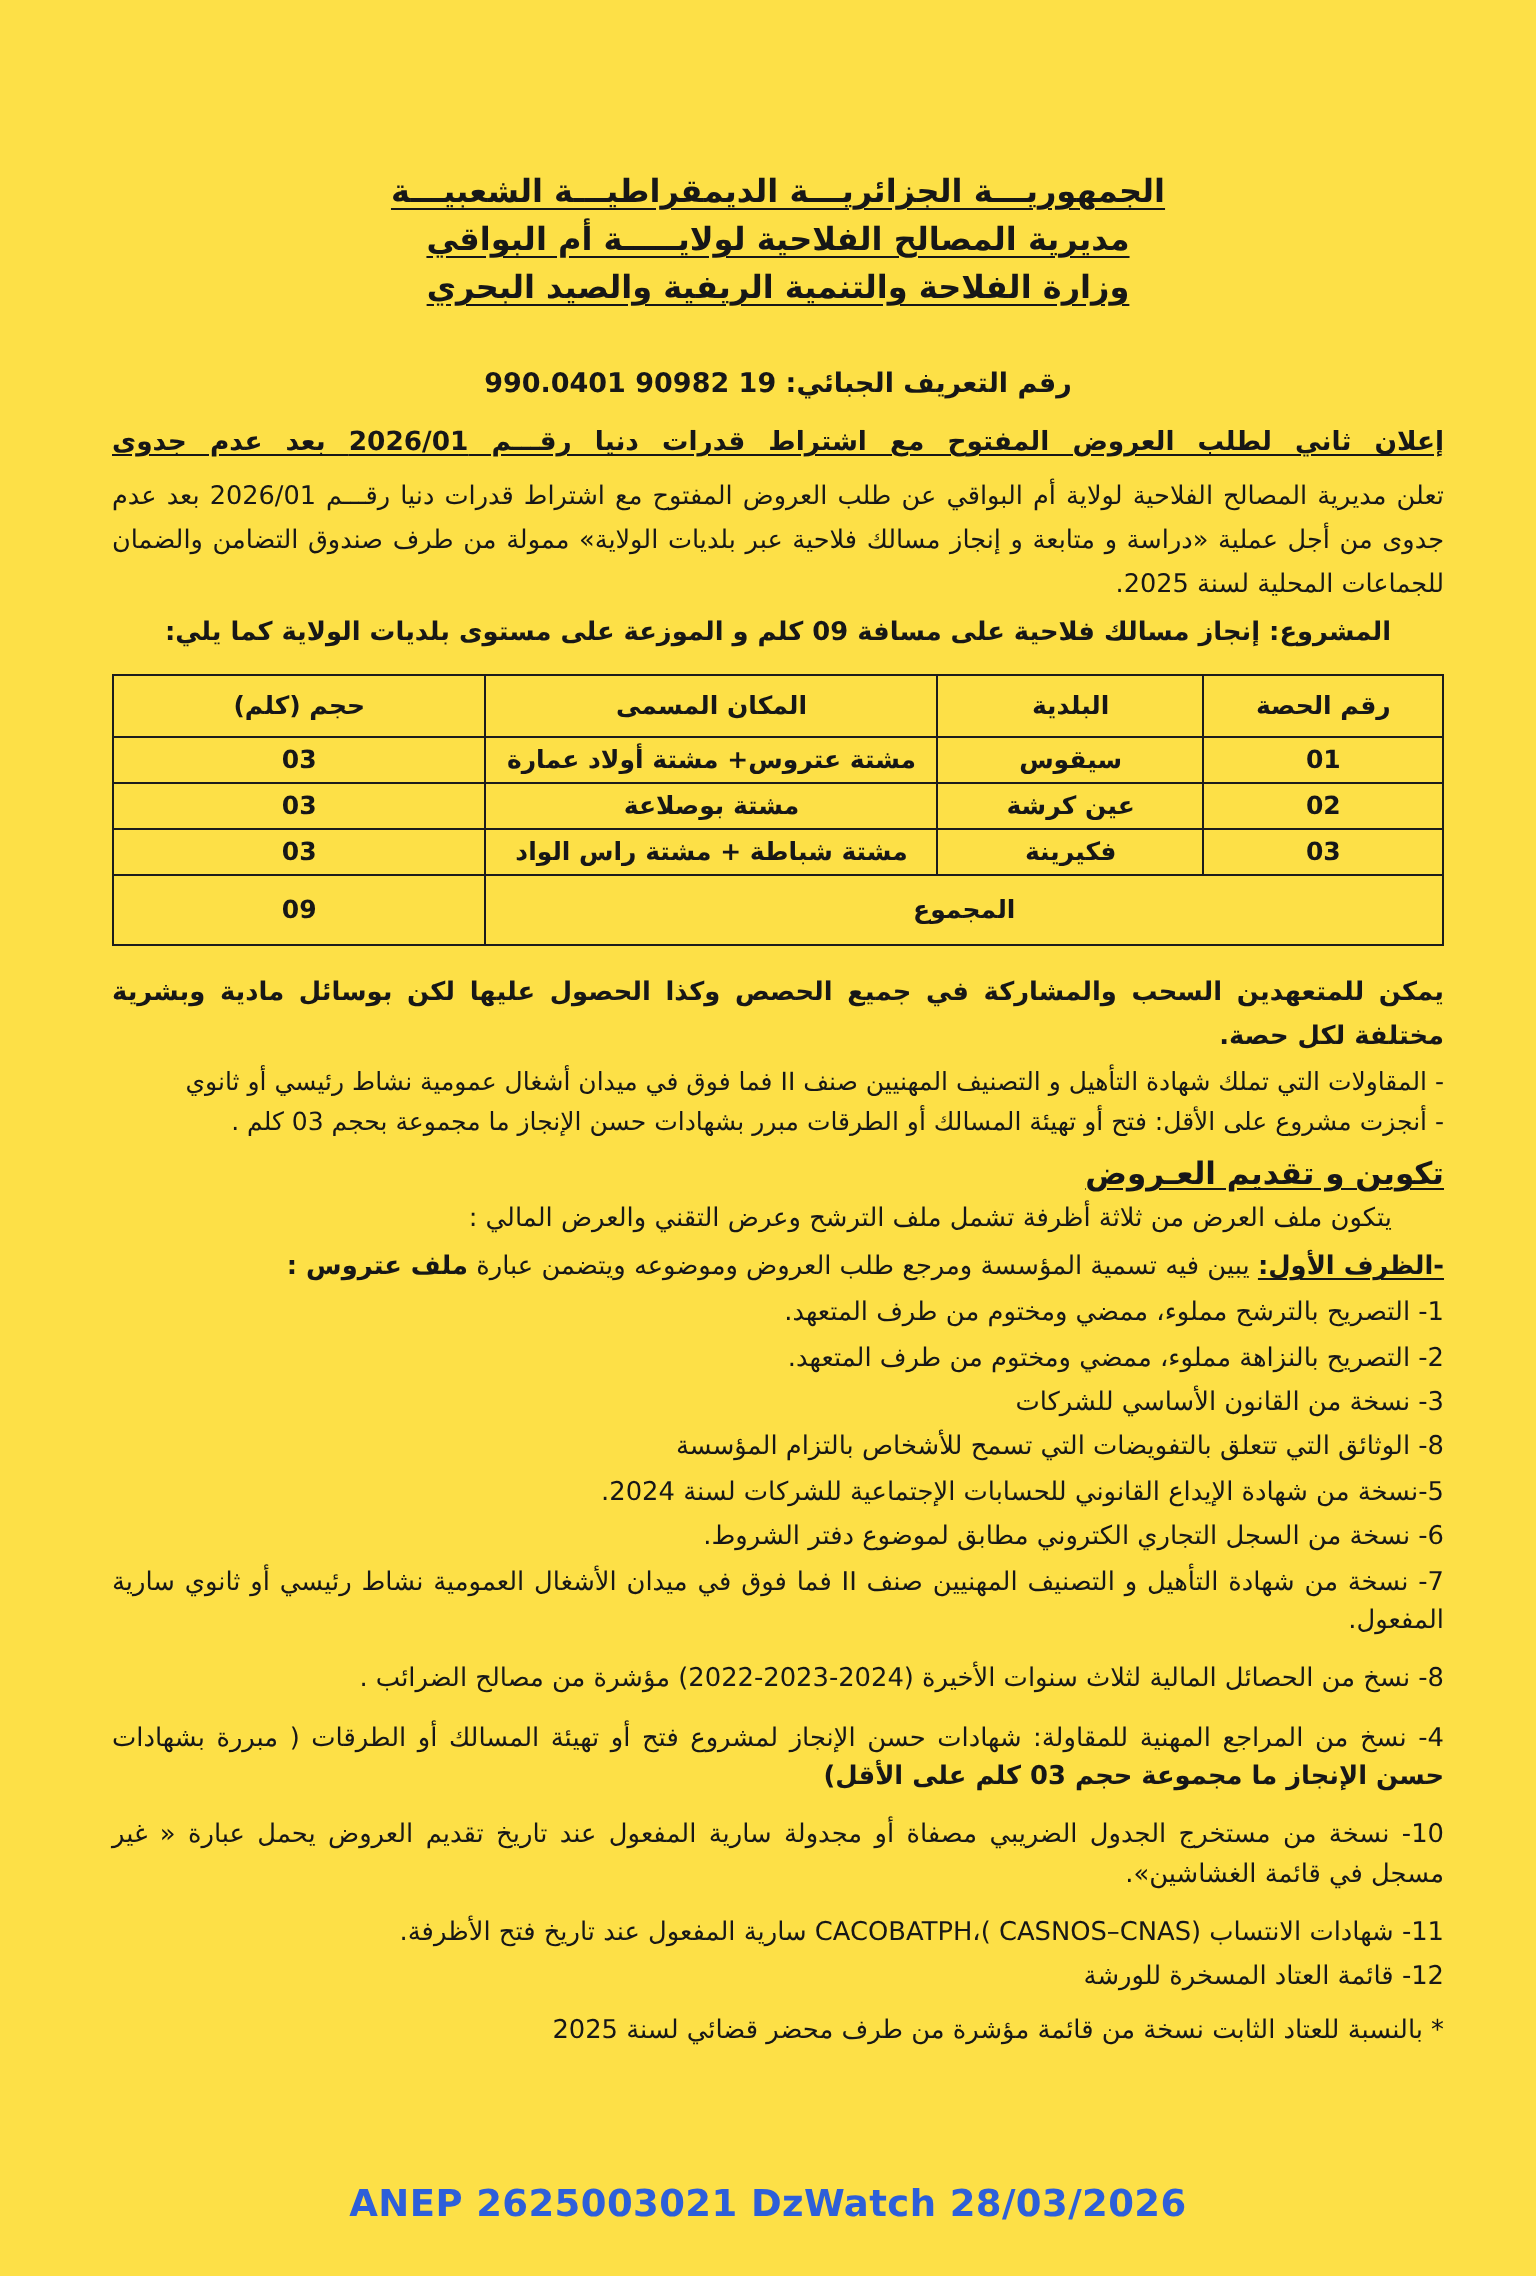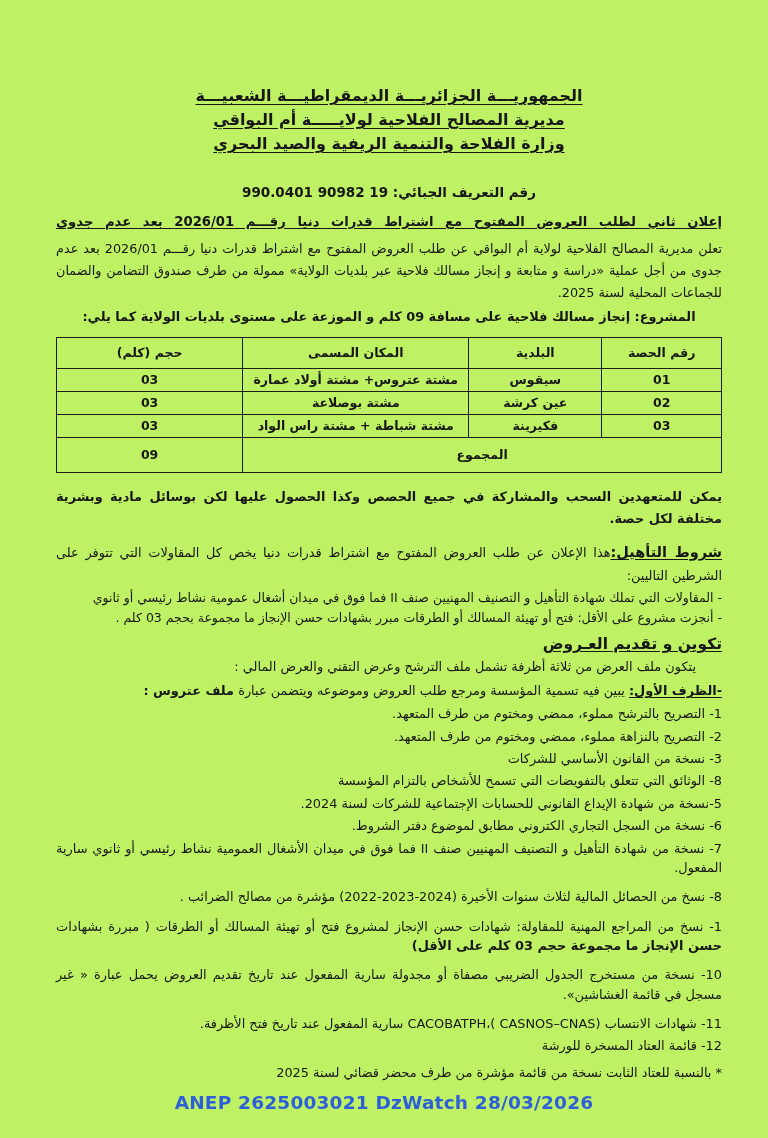--- a/index.html
+++ b/index.html
@@ -1,17 +1,17 @@
 <!DOCTYPE html>
 <html lang="ar"><head>
 <meta charset="utf-8">
 <style>
   html,body{margin:0;padding:0;background:#ffffff;}
   .page{
-    position:relative;width:768px;height:1138px;margin:0 auto;background:#bef264;
+    position:relative;width:768px;height:1138px;margin:0 auto;background:#fde047;
     box-sizing:border-box;padding:84px 46px 0 56px;direction:rtl;
     font-family:"DejaVu Sans",sans-serif;color:#171717;overflow:hidden;
   }
   .hline{text-align:center;font-weight:bold;font-size:16px;line-height:24px;
     text-decoration:underline;text-underline-offset:3px;}
   .tax{text-align:center;font-weight:bold;font-size:13.5px;margin-top:28px;
     text-underline-offset:3px;}
   .title{margin-top:12px;font-weight:bold;font-size:13.2px;line-height:1.55;
     text-decoration:underline;text-underline-offset:2px;
     text-align:justify;text-align-last:justify;}
@@ -95,23 +95,20 @@
       </tr>
       <tr class="total">
         <td colspan="3">المجموع</td>
         <td>09</td>
       </tr>
     </tbody>
   </table>
 
   <p class="participation">يمكن للمتعهدين السحب والمشاركة في جميع الحصص وكذا الحصول عليها لكن بوسائل مادية وبشرية مختلفة لكل حصة.</p>
 
-  <p class="qual">
-    <span class="qh">شروط التأهيل:</span><span>هذا الإعلان عن طلب العروض المفتوح مع اشتراط قدرات دنيا يخص كل المقاولات التي تتوفر على الشرطين التاليين:</span>
-  </p>
 
   <div class="cond">- المقاولات التي تملك شهادة التأهيل و التصنيف المهنيين صنف II فما فوق في ميدان أشغال عمومية نشاط رئيسي أو ثانوي</div>
   <div class="cond">- أنجزت مشروع على الأقل: فتح أو تهيئة المسالك أو الطرقات مبرر بشهادات حسن الإنجاز ما مجموعة بحجم 03 كلم .</div>
 
   <h2 class="offers-h">تكوين و تقديم العـروض</h2>
 
   <p class="offers-intro">يتكون ملف العرض من ثلاثة أظرفة تشمل ملف الترشح وعرض التقني والعرض المالي :</p>
 
   <p class="env">
     <span class="lb">-الظرف الأول:</span><span> يبين فيه تسمية المؤسسة ومرجع طلب العروض وموضوعه ويتضمن عبارة </span><b>ملف عتروس :</b>
@@ -119,21 +116,21 @@
 
   <div>
     <div class="item"><span>1- التصريح بالترشح مملوء، ممضي ومختوم من طرف المتعهد.</span><b class="bt"></b></div>
     <div class="item"><span>2- التصريح بالنزاهة مملوء، ممضي ومختوم من طرف المتعهد.</span><b class="bt"></b></div>
     <div class="item"><span>3- نسخة من القانون الأساسي للشركات</span><b class="bt"></b></div>
     <div class="item"><span>8- الوثائق التي تتعلق بالتفويضات التي تسمح للأشخاص بالتزام المؤسسة</span><b class="bt"></b></div>
     <div class="item"><span>5-نسخة من شهادة الإيداع القانوني للحسابات الإجتماعية للشركات لسنة 2024.</span><b class="bt"></b></div>
     <div class="item"><span>6- نسخة من السجل التجاري الكتروني مطابق لموضوع دفتر الشروط.</span><b class="bt"></b></div>
     <div class="item"><span>7- نسخة من شهادة التأهيل و التصنيف المهنيين صنف II فما فوق في ميدان الأشغال العمومية نشاط رئيسي أو ثانوي سارية المفعول.</span><b class="bt"></b></div>
     <div class="item sp"><span>8- نسخ من الحصائل المالية لثلاث سنوات الأخيرة (2024-2023-2022) مؤشرة من مصالح الضرائب .</span><b class="bt"></b></div>
-    <div class="item sp"><span>1- نسخ من المراجع المهنية للمقاولة: شهادات حسن الإنجاز لمشروع فتح أو تهيئة المسالك أو الطرقات ( مبررة بشهادات </span><b class="bt">حسن الإنجاز ما مجموعة حجم 03 كلم على الأقل)</b></div>
+    <div class="item sp"><span>4- نسخ من المراجع المهنية للمقاولة: شهادات حسن الإنجاز لمشروع فتح أو تهيئة المسالك أو الطرقات ( مبررة بشهادات </span><b class="bt">حسن الإنجاز ما مجموعة حجم 03 كلم على الأقل)</b></div>
     <div class="item sp"><span>10- نسخة من مستخرج الجدول الضريبي مصفاة أو مجدولة سارية المفعول عند تاريخ تقديم العروض يحمل عبارة « غير مسجل في قائمة الغشاشين».</span><b class="bt"></b></div>
     <div class="item sp"><span>11- شهادات الانتساب ‪CACOBATPH،( CASNOS–CNAS)‬ سارية المفعول عند تاريخ فتح الأظرفة.</span><b class="bt"></b></div>
     <div class="item"><span>12- قائمة العتاد المسخرة للورشة</span><b class="bt"></b></div>
   </div>
 
   <p class="footnote">* بالنسبة للعتاد الثابت نسخة من قائمة مؤشرة من طرف محضر قضائي لسنة 2025</p>
 
   <footer style="color: rgb(46, 95, 217);">ANEP 2625003021 DzWatch 28/03/2026</footer>
 
 </div>

